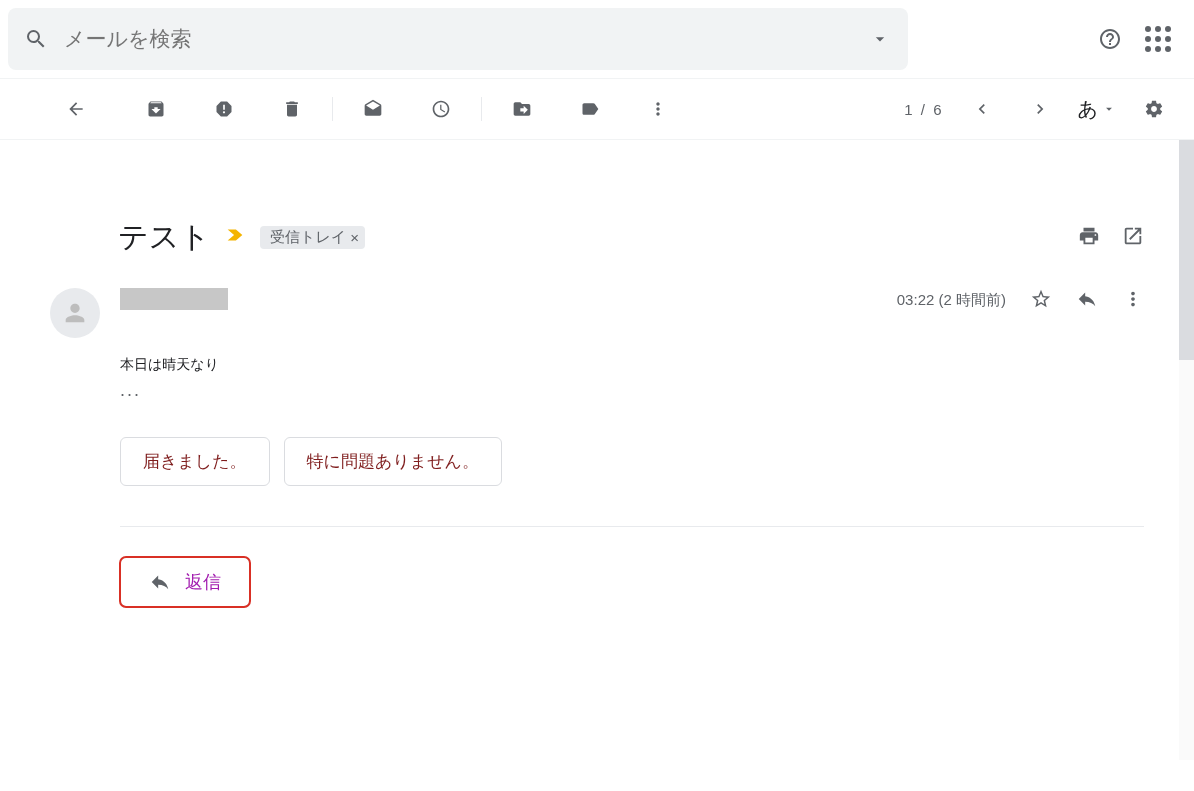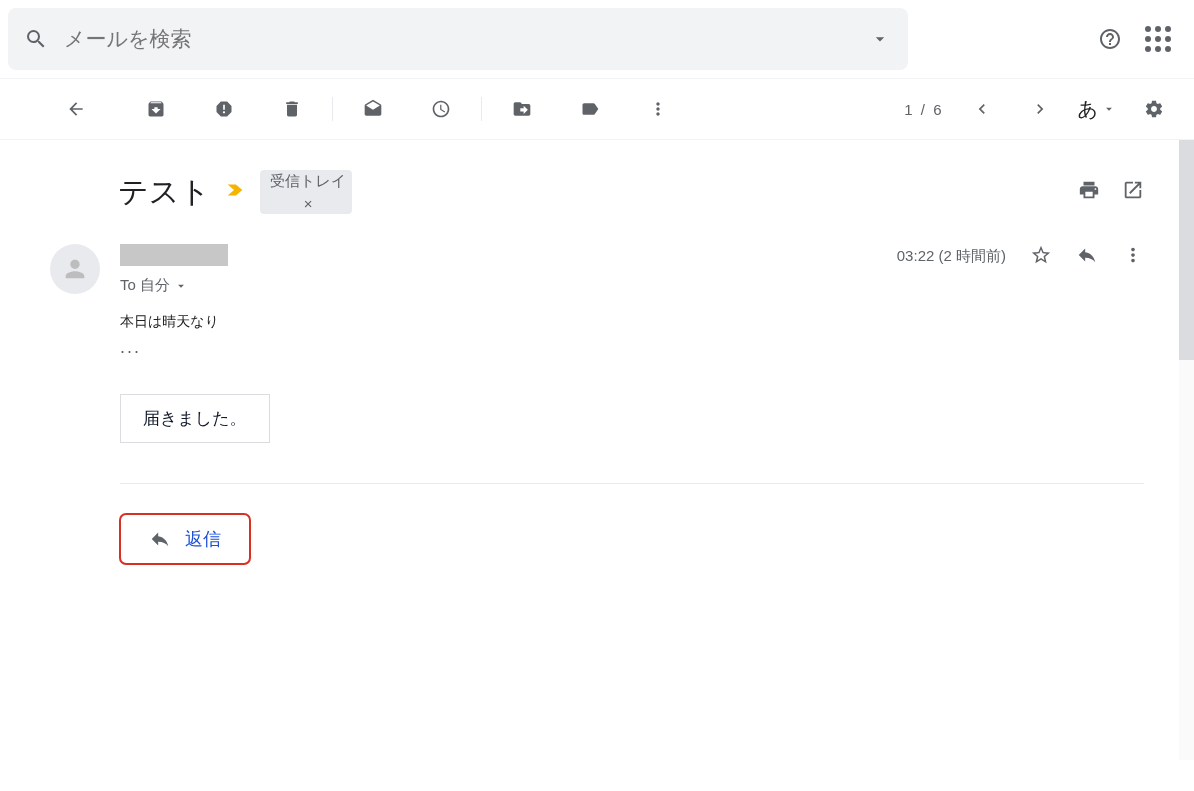--- a/index.html
+++ b/index.html
@@ -33,25 +33,25 @@
     .toolbar-right { margin-left:auto; display:flex; align-items:center; gap:18px; color:#5f6368; font-size:15px; }
     .page-count { color:#5f6368; letter-spacing:2px; }
     .lang-indicator { display:flex; align-items:center; gap:4px; color:#202124; font-size:20px; font-weight:500; }
     .lang-indicator svg { width:14px; height:14px; fill:#5f6368; }
     
     
     .content { position:relative; padding:30px 30px 30px 35px; height:620px; }
     .scrollbar { position:absolute; right:0; top:0; width:15px; height:620px; background:#fafafa; }
     .scrollbar-thumb { width:15px; height:220px; background:#dadce0; }
     
-    .subject-row { display:flex; align-items:center; gap:14px; margin-left:83px; margin-bottom:30px; }
+    .subject-row { display:flex; align-items:center; gap:14px; margin-left:83px; margin-bottom:30px;margin-top:47px; }
     .subject { font-size:30px; font-weight:400; color:#202124; }
     .star-label { color:#f4b400; font-size:20px; }
     .star-label svg { width:22px; height:22px; fill:#f4b400; }
-    .inbox-chip { background:#e8eaed; color:#5f6368; font-size:15px; padding:2px 6px 2px 10px; border-radius:4px; display:inline-flex; align-items:center; gap:4px;flex-direction:column; }
+    .inbox-chip { background:#e8eaed; color:#5f6368; font-size:15px; padding:2px 6px 2px 10px; border-radius:4px; display:inline-flex; align-items:center; gap:4px; }
     .inbox-chip .chip-x { font-size:15px; color:#5f6368; cursor:pointer; }
     .subject-actions { margin-left:auto; display:flex; align-items:center; gap:22px; color:#5f6368; padding-right:20px; }
     .subject-actions svg { width:22px; height:22px; fill:#5f6368; cursor:pointer; }
     
     .sender-row { display:flex; align-items:flex-start; gap:20px; margin-bottom:18px; }
     .avatar { width:50px; height:50px; border-radius:50%; background:#e8eaed; display:flex; align-items:center; justify-content:center; margin-left:15px; flex-shrink:0; }
     .avatar svg { width:28px; height:28px; fill:#bdbdbd; }
     .sender-info { flex:1; }
     .sender-name { width:108px; height:22px; background:#c7c7c7; margin-bottom:10px; }
     .to-line { color:#5f6368; font-size:15px; display:flex; align-items:center; gap:4px; }
@@ -60,26 +60,26 @@
     .sender-meta svg { width:22px; height:22px; fill:#5f6368; cursor:pointer; }
     
     .body-area { margin-left:85px; }
     .body-text { font-size:14px; color:#202124; margin-bottom:6px; }
     .dots { font-size:18px; color:#5f6368; margin-bottom:36px; letter-spacing:2px; }
     .partial-row { font-size:18px; margin-bottom:42px; }
     .partial-label { color:#202124; }
     .partial-link { color:#1a73e8; text-decoration:underline; cursor:pointer; margin-left:8px; }
     
     .smart-replies { display:flex; gap:14px; margin-bottom:40px; }
-    .smart-reply { border:1px solid #dadce0; border-radius:0; padding:12px 22px; color:#0f172a; font-size:17px; cursor:pointer; background:#fff;font-family:Liberation Serif, serif; }
+    .smart-reply { border:1px solid #dadce0; border-radius:6px; padding:12px 22px; color:#7f1d1d; font-size:17px; cursor:pointer; background:#fff;font-family:Liberation Serif, serif; }
     
     .hr { border:none; border-top:1px solid #e8eaed; margin:0 20px 30px 0; }
     
     .action-buttons { display:flex; gap:18px; }
-    .action-btn { display:inline-flex; align-items:center; gap:14px; border:1px solid #dadce0; border-radius:6px; padding:12px 28px; color:#1d4ed8; font-size:18px; cursor:pointer; background:#fff; }
+    .action-btn { display:inline-flex; align-items:center; gap:14px; border:1px solid #dadce0; border-radius:6px; padding:12px 28px; color:#a21caf; font-size:18px; cursor:pointer; background:#fff; }
     .action-btn svg { width:22px; height:22px; fill:#5f6368; }
     .reply-highlight { outline:2px solid #d93025; outline-offset:-1px; }
   </style>
 </head>
 <body>
 
 <div class="search-row">
   <div class="search-box">
     <span class="icon-btn">
       <svg viewBox="0 0 24 24">
@@ -225,46 +225,41 @@
   </div>
 
   <div class="sender-row">
     <div class="avatar">
       <svg viewBox="0 0 24 24">
           <path d="M12 12c2.21 0 4-1.79 4-4s-1.79-4-4-4-4 1.79-4 4 1.79 4 4 4zm0 2c-2.67 0-8 1.34-8 4v2h16v-2c0-2.66-5.33-4-8-4z"></path>
         </svg>
     </div>
     <div class="sender-info">
       <div class="sender-name"></div>
-      <div class="to-line">
-        <span>To 自分</span>
-        <svg viewBox="0 0 24 24">
-            <path d="M7 10l5 5 5-5z"></path>
-          </svg>
-      </div>
     </div>
     <div class="sender-meta">
       <span>03:22 (2 時間前)</span>
       <span><svg viewBox="0 0 24 24">
             <path d="M22 9.24l-7.19-.62L12 2 9.19 8.63 2 9.24l5.46 4.73L5.82 21 12 17.27 18.18 21l-1.63-7.03L22 9.24zM12 15.4l-3.76 2.27 1-4.28-3.32-2.88 4.38-.38L12 6.1l1.71 4.04 4.38.38-3.32 2.88 1 4.28L12 15.4z"></path>
           </svg></span>
       <span><svg viewBox="0 0 24 24">
             <path d="M10 9V5l-7 7 7 7v-4.1c5 0 8.5 1.6 11 5.1-1-5-4-10-11-11z"></path>
           </svg></span>
       <span><svg viewBox="0 0 24 24">
             <path d="M12 8c1.1 0 2-.9 2-2s-.9-2-2-2-2 .9-2 2 .9 2 2 2zm0 2c-1.1 0-2 .9-2 2s.9 2 2 2 2-.9 2-2-.9-2-2-2zm0 6c-1.1 0-2 .9-2 2s.9 2 2 2 2-.9 2-2-.9-2-2-2z"></path>
           </svg></span>
     </div>
   </div>
 
   <div class="body-area">
     <div class="body-text">本日は晴天なり</div>
     <div class="dots">...</div>
     <div class="smart-replies">
       <button class="smart-reply">届きました。</button>
+      <button class="smart-reply">特に問題ありません。</button>
     </div>
     <hr class="hr">
     <div class="action-buttons">
       <button class="action-btn reply-highlight">
         <svg viewBox="0 0 24 24">
             <path d="M10 9V5l-7 7 7 7v-4.1c5 0 8.5 1.6 11 5.1-1-5-4-10-11-11z"></path>
           </svg>
         <span>返信</span>
       </button>
     </div>

